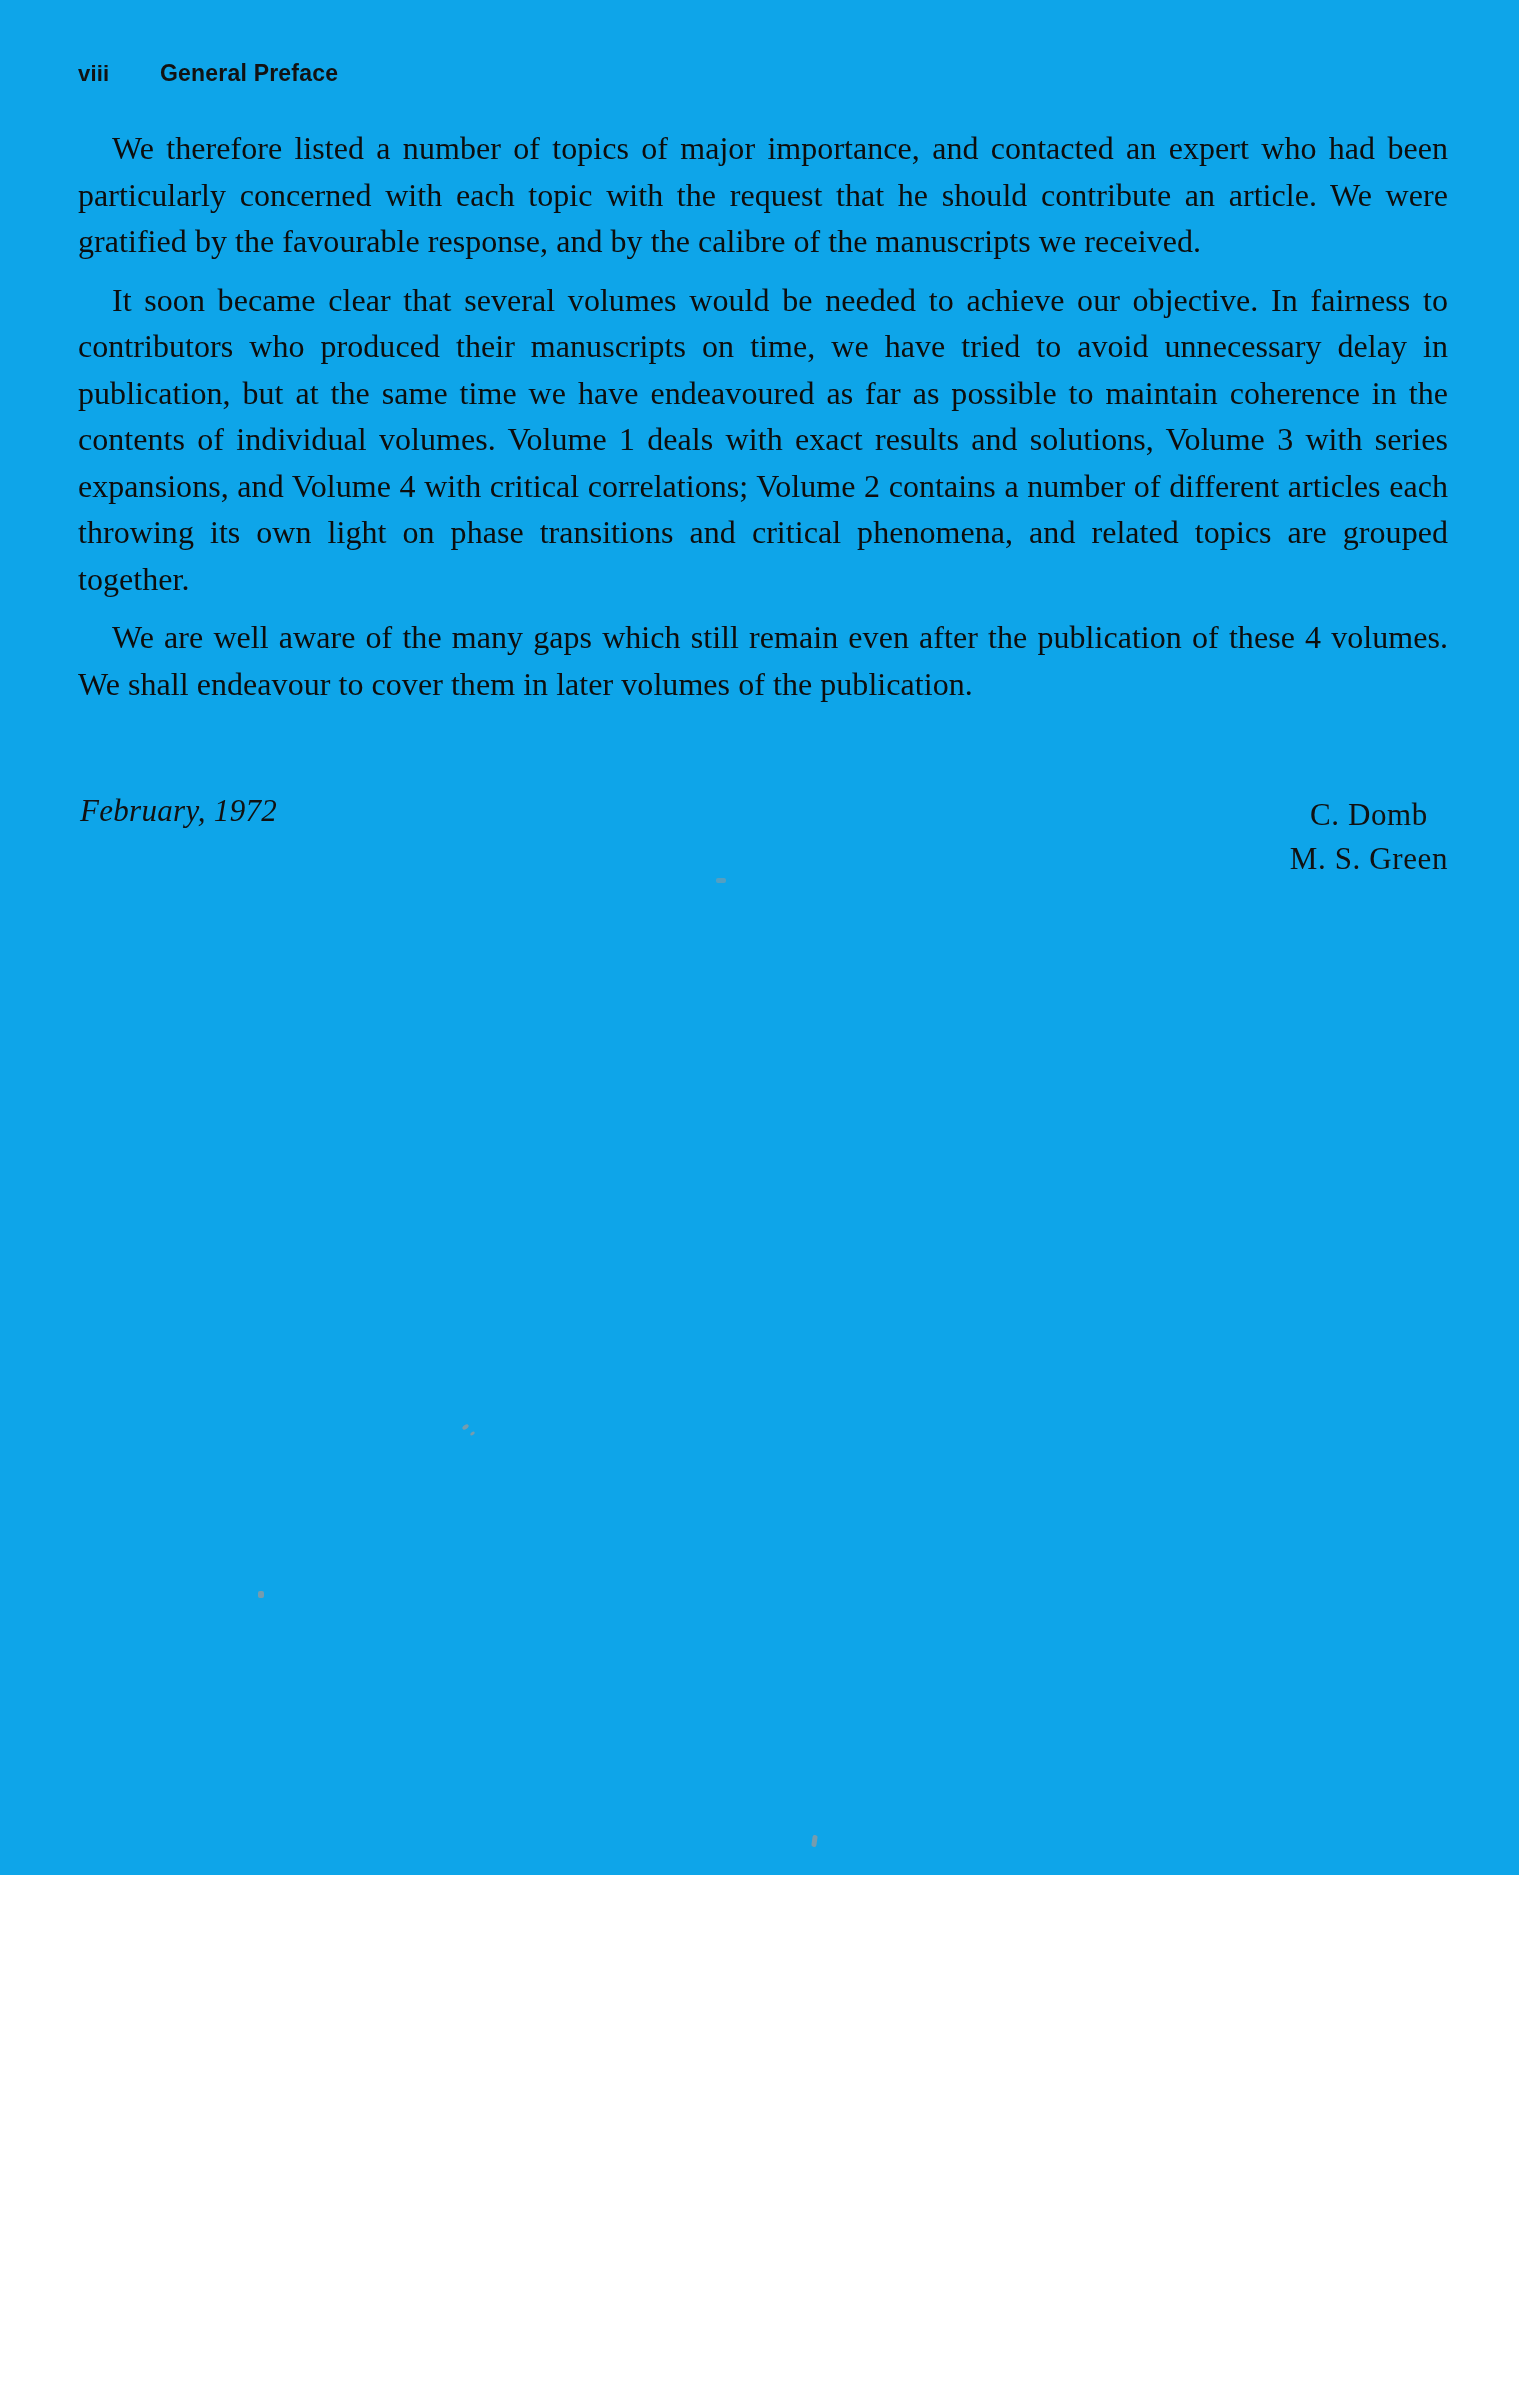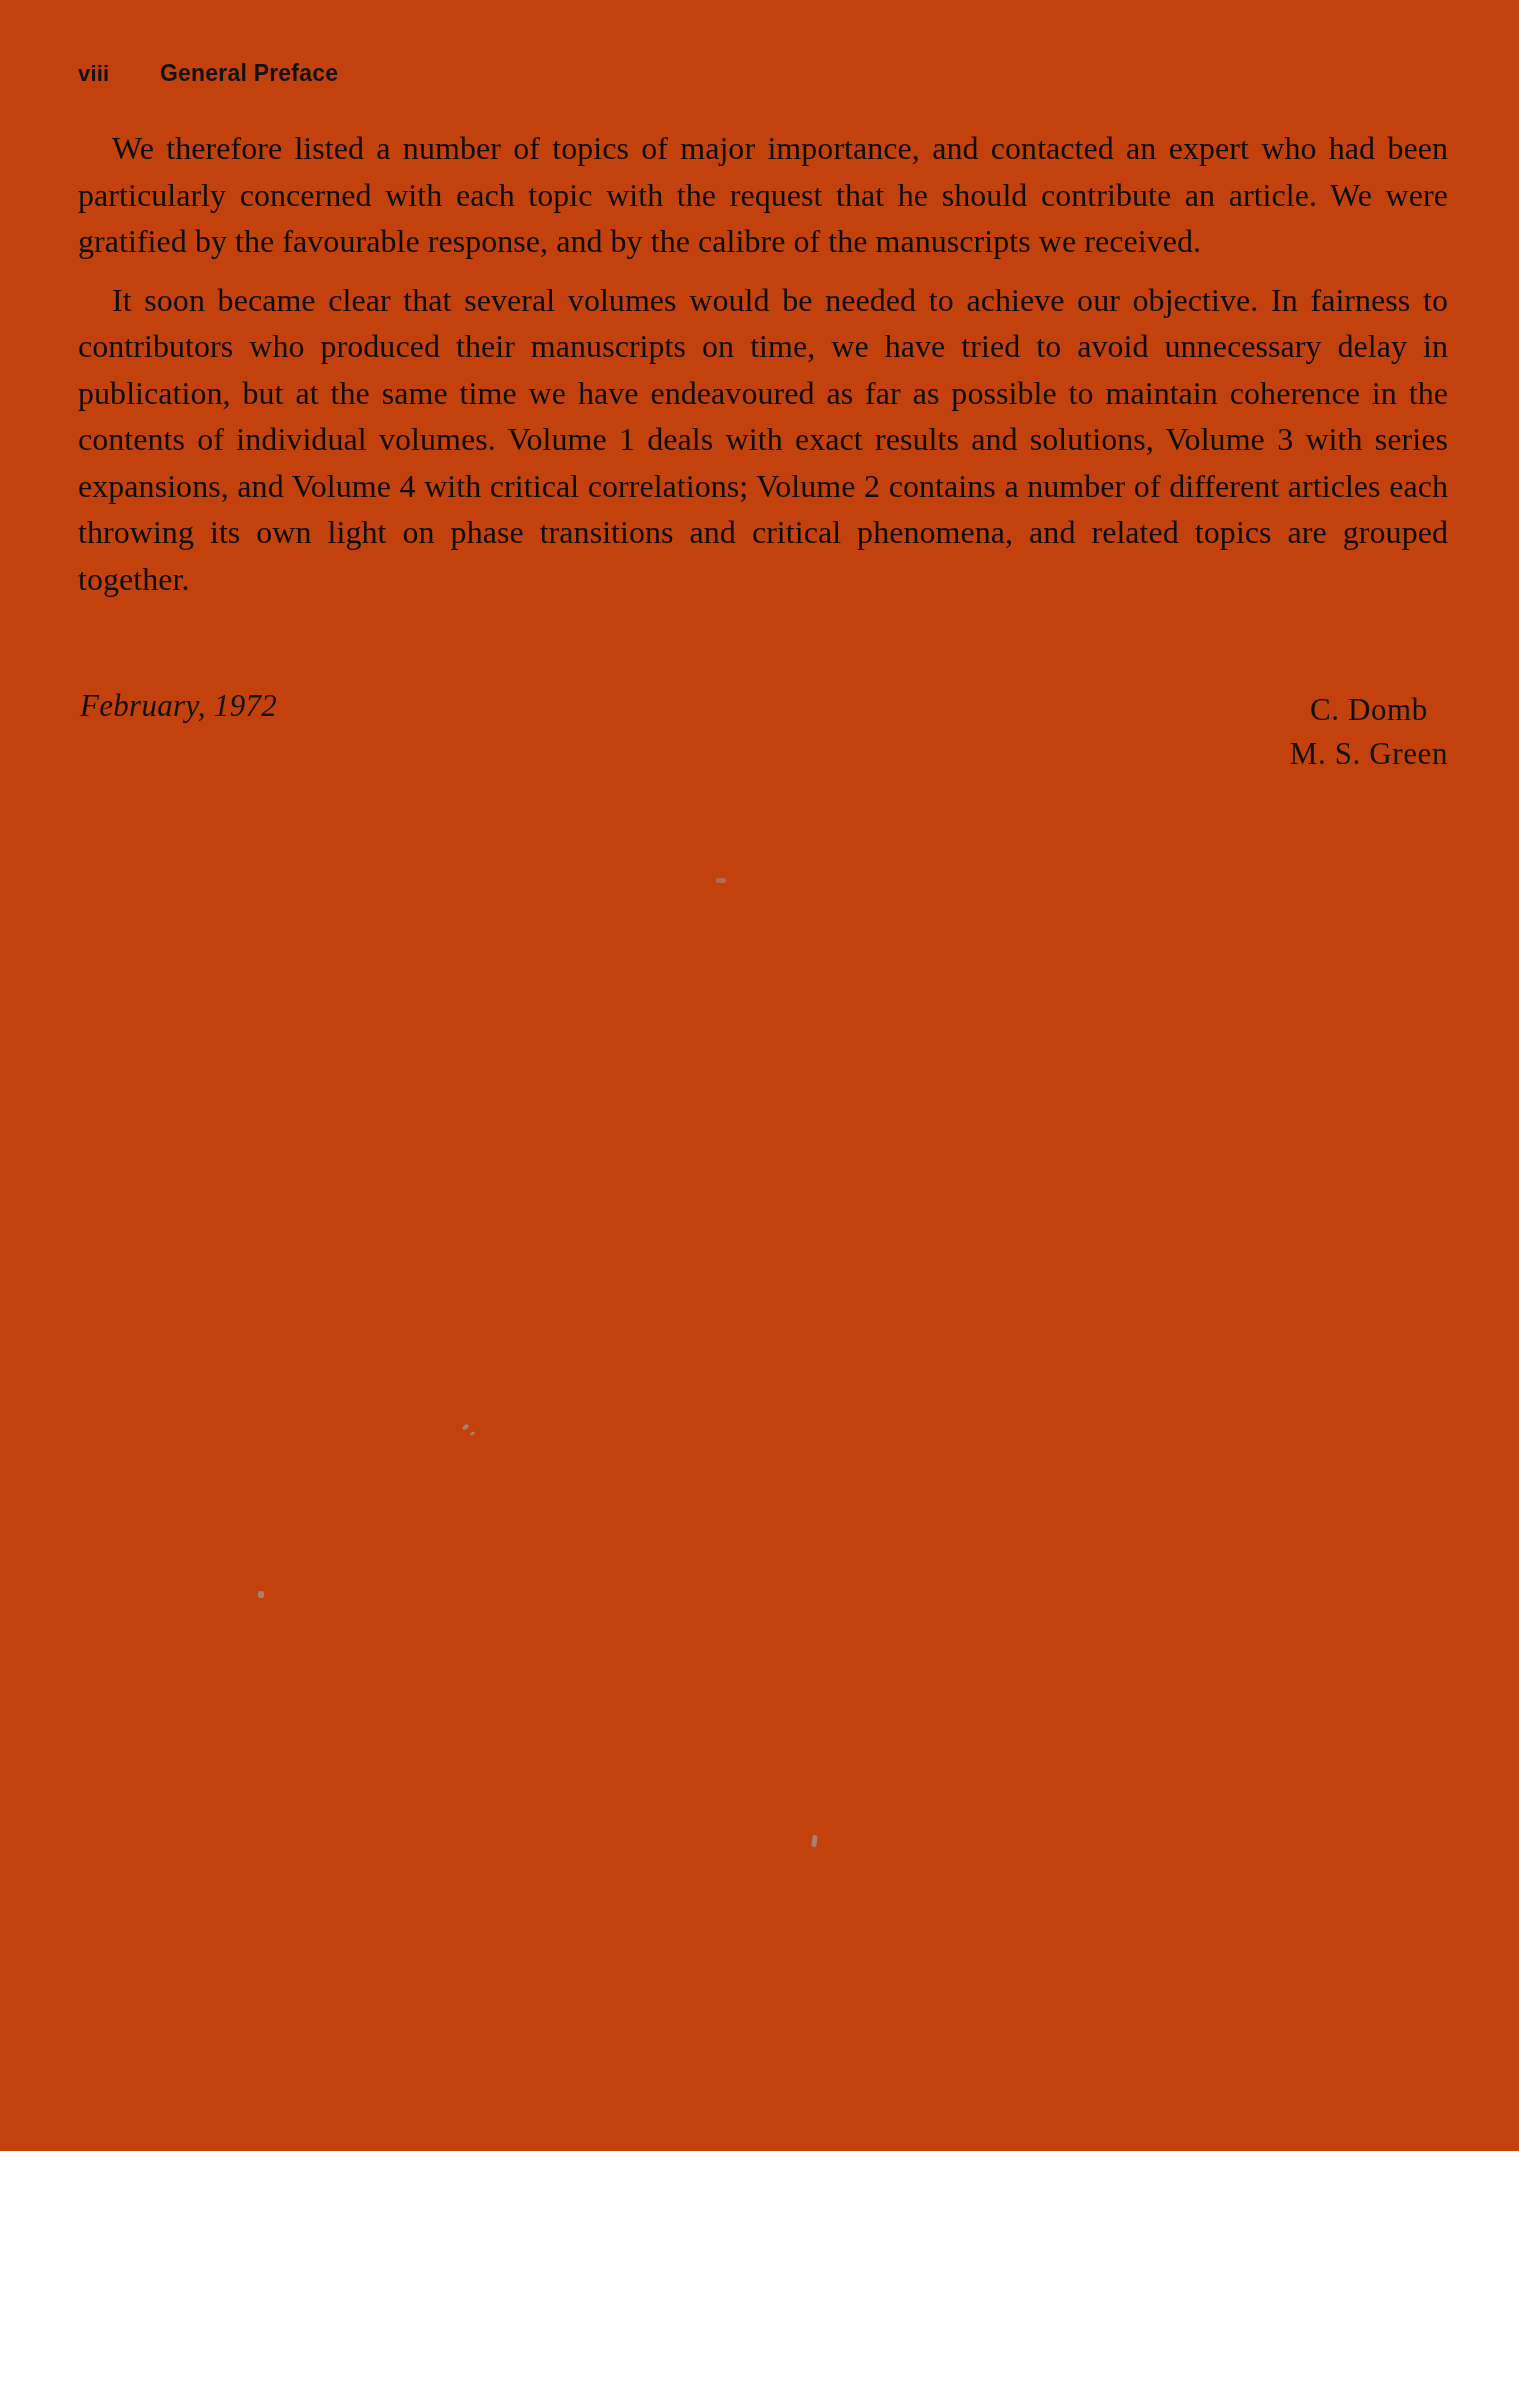--- a/index.html
+++ b/index.html
@@ -14,22 +14,22 @@
     font-family: "Liberation Serif", serif;
     color: #111111;
     overflow: hidden;
   }
 
   .page {
     position: absolute;
     top: 0;
     left: 0;
     width: 1519px;
-    height: 2151px;
-    background: #c2410c;
+    height: 1875px;
+    background: #0ea5e9;
   }
 
   .content {
     position: absolute;
     left: 78px;
     top: 60px;
     width: 1370px;
   }
 
   
@@ -118,20 +118,21 @@
   <div class="content">
 
     <div class="running-head">
       <span class="folio">viii</span>
       <span class="head-title">General Preface</span>
     </div>
 
     <div class="body-text">
       <p>We therefore listed a number of topics of major importance, and contacted an expert who had been particularly concerned with each topic with the request that he should contribute an article. We were gratified by the favourable response, and by the calibre of the manuscripts we received.</p>
       <p>It soon became clear that several volumes would be needed to achieve our objective. In fairness to contributors who produced their manuscripts on time, we have tried to avoid unnecessary delay in publication, but at the same time we have endeavoured as far as possible to maintain coherence in the contents of individual volumes. Volume 1 deals with exact results and solutions, Volume 3 with series expansions, and Volume 4 with critical correlations; Volume 2 contains a number of different articles each throwing its own light on phase transitions and critical phenomena, and related topics are grouped together.</p>
+      <p>We are well aware of the many gaps which still remain even after the publication of these 4 volumes. We shall endeavour to cover them in later volumes of the publication.</p>
     </div>
 
     <div class="signature">
       <div class="sig-date">February, 1972</div>
       <div class="sig-names">
         <div>C. Domb</div>
         <div>M. S. Green</div>
       </div>
     </div>
 

